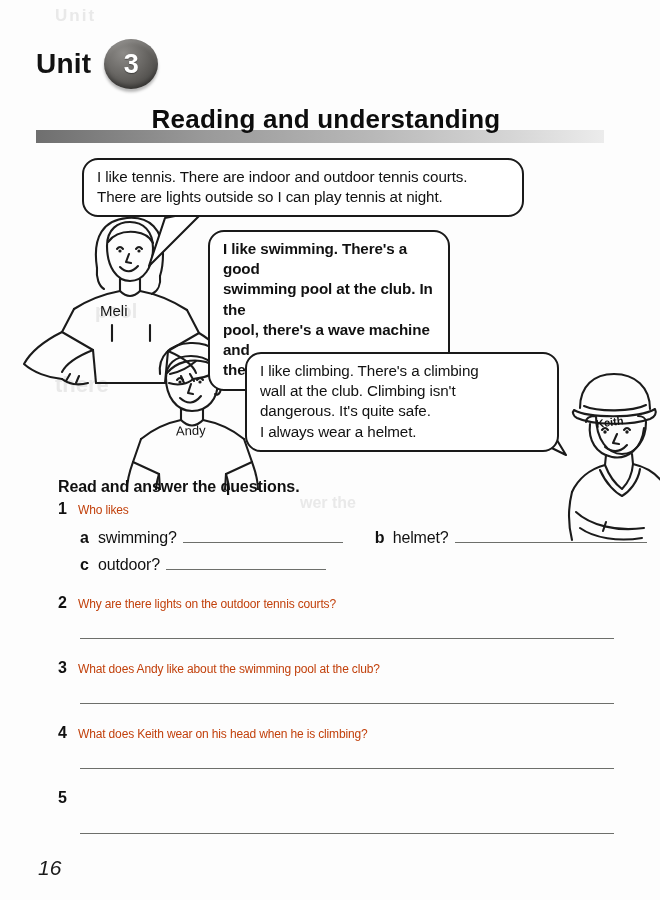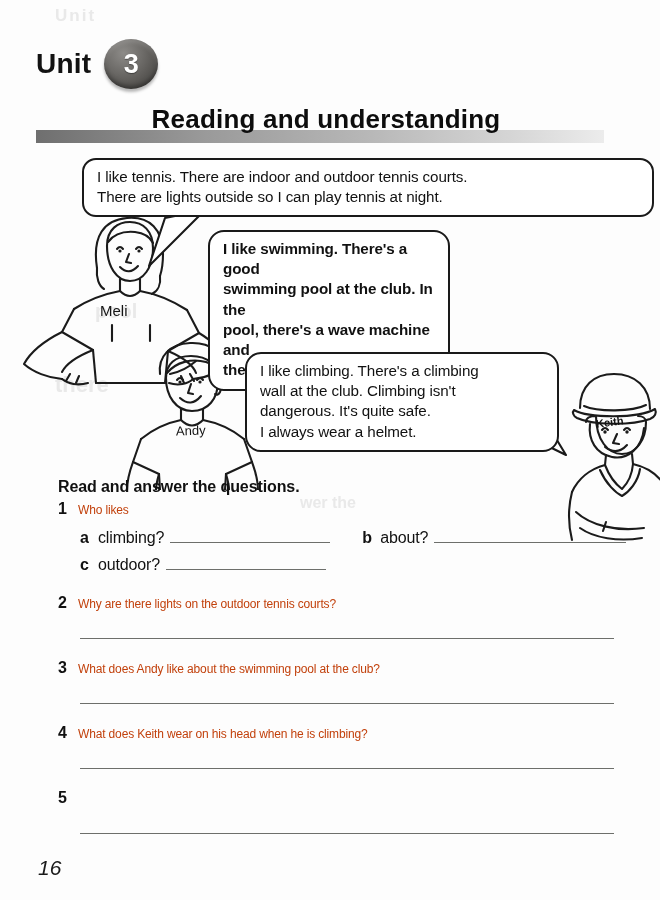--- a/index.html
+++ b/index.html
@@ -107,21 +107,21 @@
     background: #fff;
     box-sizing: border-box;
     padding: 7px 12px 8px 13px;
     font-size: 15.2px;
     line-height: 1.33;
     color: #111;
     letter-spacing: -.1px;
   }
   .bubble p { margin: 0; white-space: pre-line; }
 
-  #bubble-tennis   { left: 82px;  top: 8px;   width: 572px; border-radius: 14px; }
+  #bubble-tennis   { left: 82px;  top: 8px;   width: 442px; }
   #bubble-swimming { left: 208px; top: 80px;  width: 242px; font-weight: bold; }
   #bubble-climbing { left: 245px; top: 202px; width: 314px; }
 
   .art svg { position: absolute; left: 0; top: 0; }
   .tshirt-name {
     position: absolute;
     font-family: "Liberation Sans", sans-serif;
     font-size: 14px;
     color: #141414;
   }
@@ -398,26 +398,26 @@
     <p class="instruction">Read and answer the questions.</p>
 
     <div class="q-row">
       <div class="q-num">1</div>
       <div class="q-text">Who likes</div>
     </div>
 
     <div style="display:flex; align-items:baseline;">
       <div class="sub-row">
         <div class="sub-letter">a</div>
-        <div class="sub-text">climbing?</div>
+        <div class="sub-text">swimming?</div>
         <span class="blank blank-short"></span>
       </div>
       <div class="sub-row" style="margin-left:32px;">
         <div class="sub-letter">b</div>
-        <div class="sub-text">about?</div>
+        <div class="sub-text">helmet?</div>
         <span class="blank blank-b"></span>
       </div>
     </div>
 
     <div class="sub-row">
       <div class="sub-letter">c</div>
       <div class="sub-text">outdoor?</div>
       <span class="blank blank-short"></span>
     </div>
 

